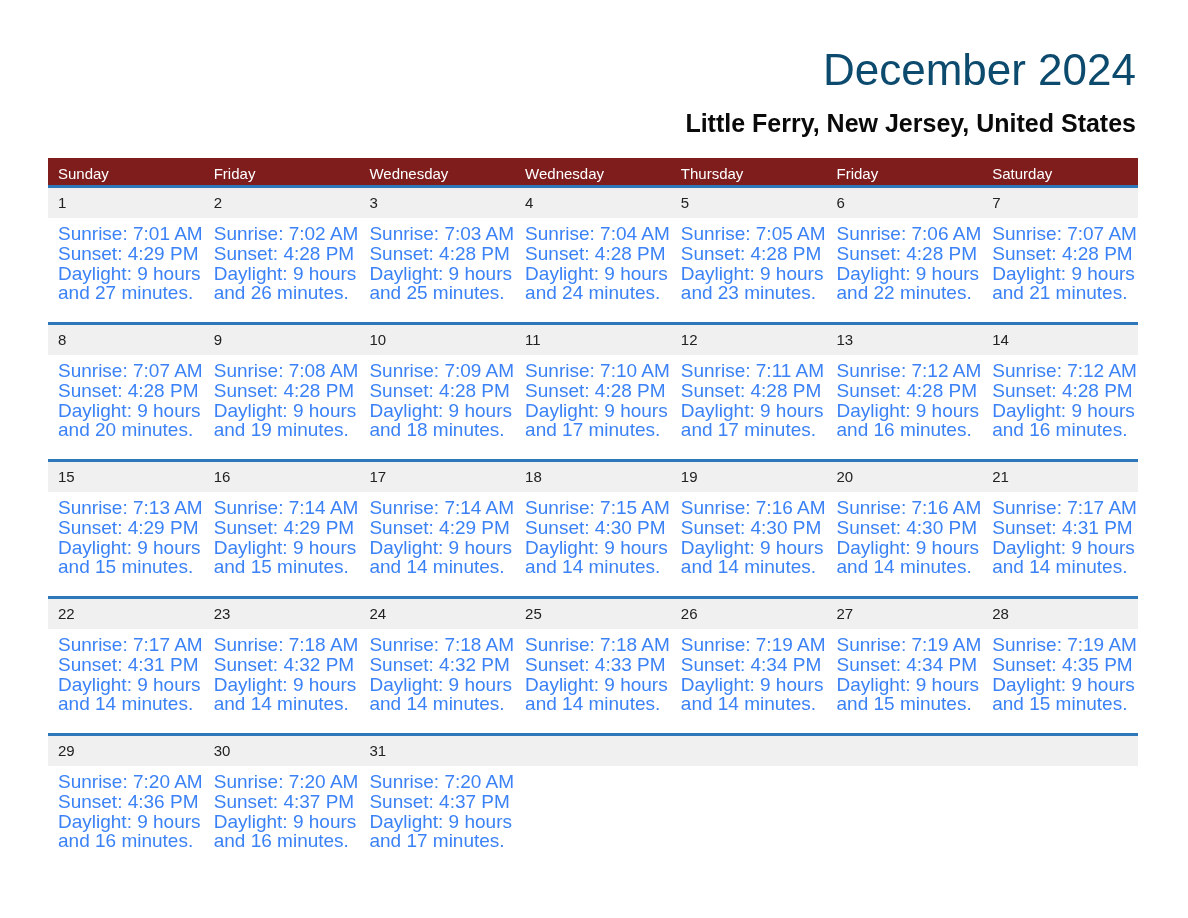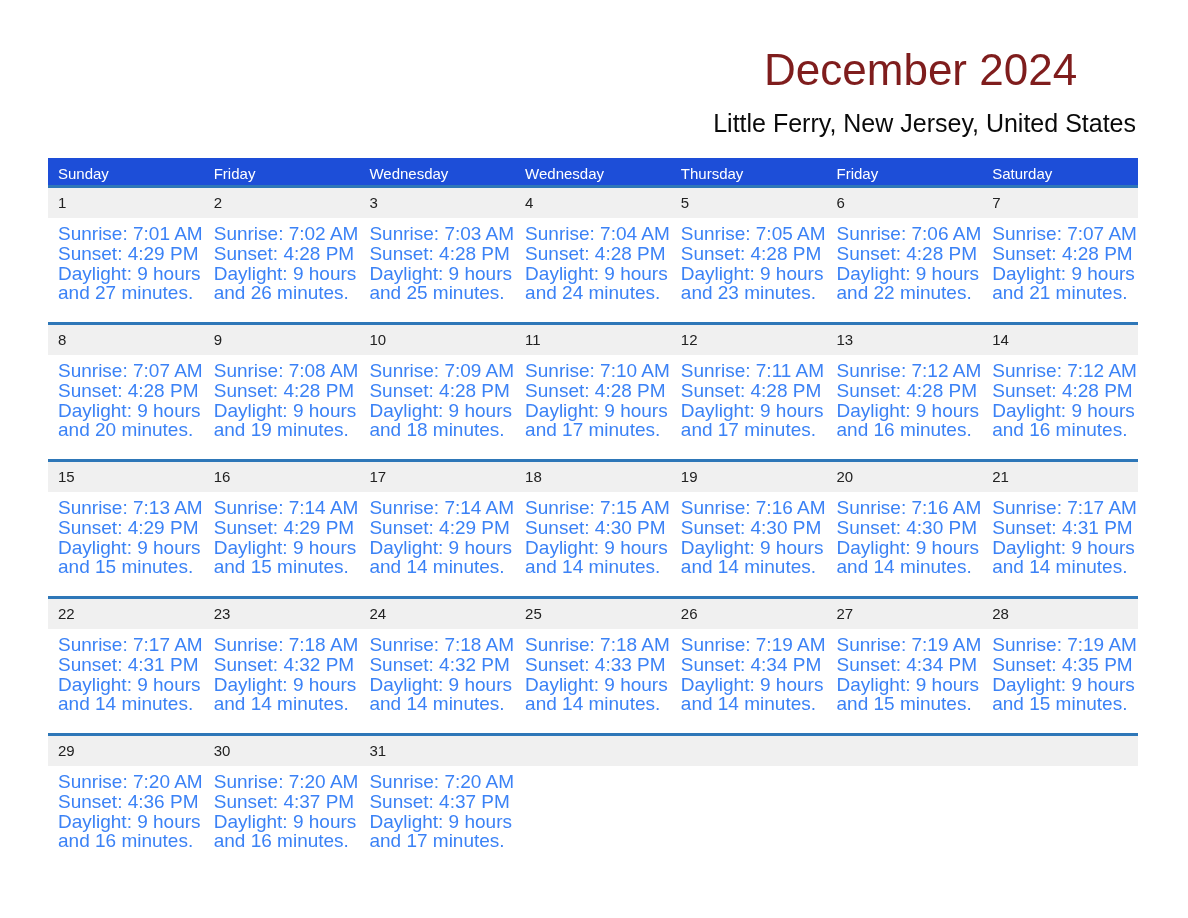--- a/index.html
+++ b/index.html
@@ -68,47 +68,46 @@
   .title-block {
     position: absolute;
     right: 52px;
     top: 44px;
     text-align: right;
   }
   .month-title {
     font-size: 44px;
     line-height: 52px;
     font-weight: 400;
-    color: #7f1d1d;
+    color: #0c4a6e;
     white-space: nowrap;
-    text-align: center;
   }
   .location {
     margin-top: 12px;
     font-size: 25px;
     line-height: 30px;
-    font-weight: 400;
+    font-weight: 700;
     color: #0a0a0a;
     white-space: nowrap;
     margin-left: 8px;
   }
 
   
   .calendar {
     position: absolute;
     left: 48px;
     top: 158px;
     width: 1090px;
     border-collapse: collapse;
     table-layout: fixed;
   }
   .calendar col { width: 155.7px; }
 
   thead th {
-    background: #1d4ed8;
+    background: #7f1d1d;
     color: #ffffff;
     font-size: 15px;
     font-weight: 400;
     text-align: left;
     padding: 7px 0 3px 10px;
     height: 16px;
     box-sizing: content-box;
   }
 
   .week-row > td {

